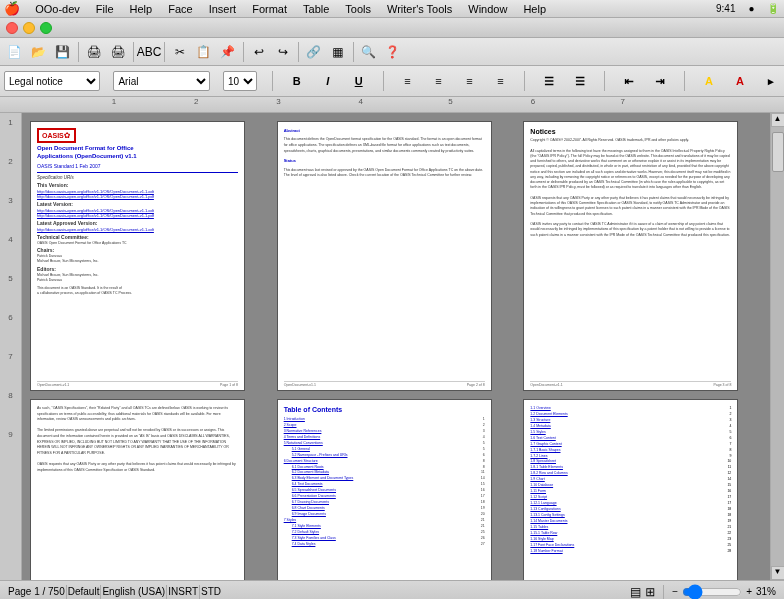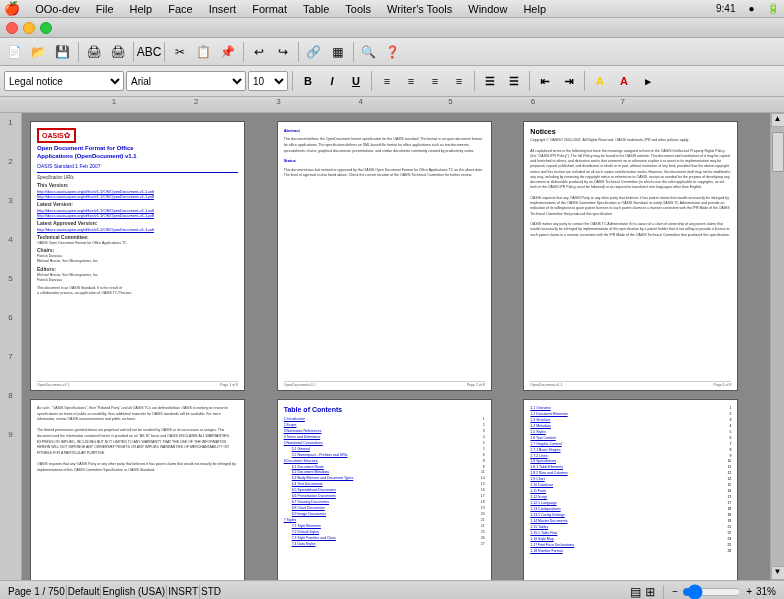--- a/index.html
+++ b/index.html
@@ -33,21 +33,21 @@
     }
     .tb-btn {
       width: 22px; height: 22px; background: transparent; border: none; cursor: pointer;
       display: flex; align-items: center; justify-content: center; font-size: 12px; border-radius: 2px;
     }
     .tb-sep { width: 1px; height: 20px; background: #aaa; margin: 0 2px; }
 
     
     #toolbar2 {
       width: 100%; height: 28px; background: linear-gradient(to bottom, #e8e8e8, #d8d8d8);
-      display: flex; align-items: center; padding: 15px 4px; gap: 2px; border-bottom: 1px solid #aaa;
+      display: flex; align-items: center; padding: 15px 4px; gap: 13px; border-bottom: 1px solid #aaa;
     }
     .style-select {
       width: 120px; height: 20px; font-size: 10px; background: white; border: 1px solid #999; border-radius: 2px;
     }
     .font-select {
       width: 120px; height: 20px; font-size: 10px; background: white; border: 1px solid #999; border-radius: 2px;
     }
     .size-select {
       width: 40px; height: 20px; font-size: 10px; background: white; border: 1px solid #999; border-radius: 2px;
     }

